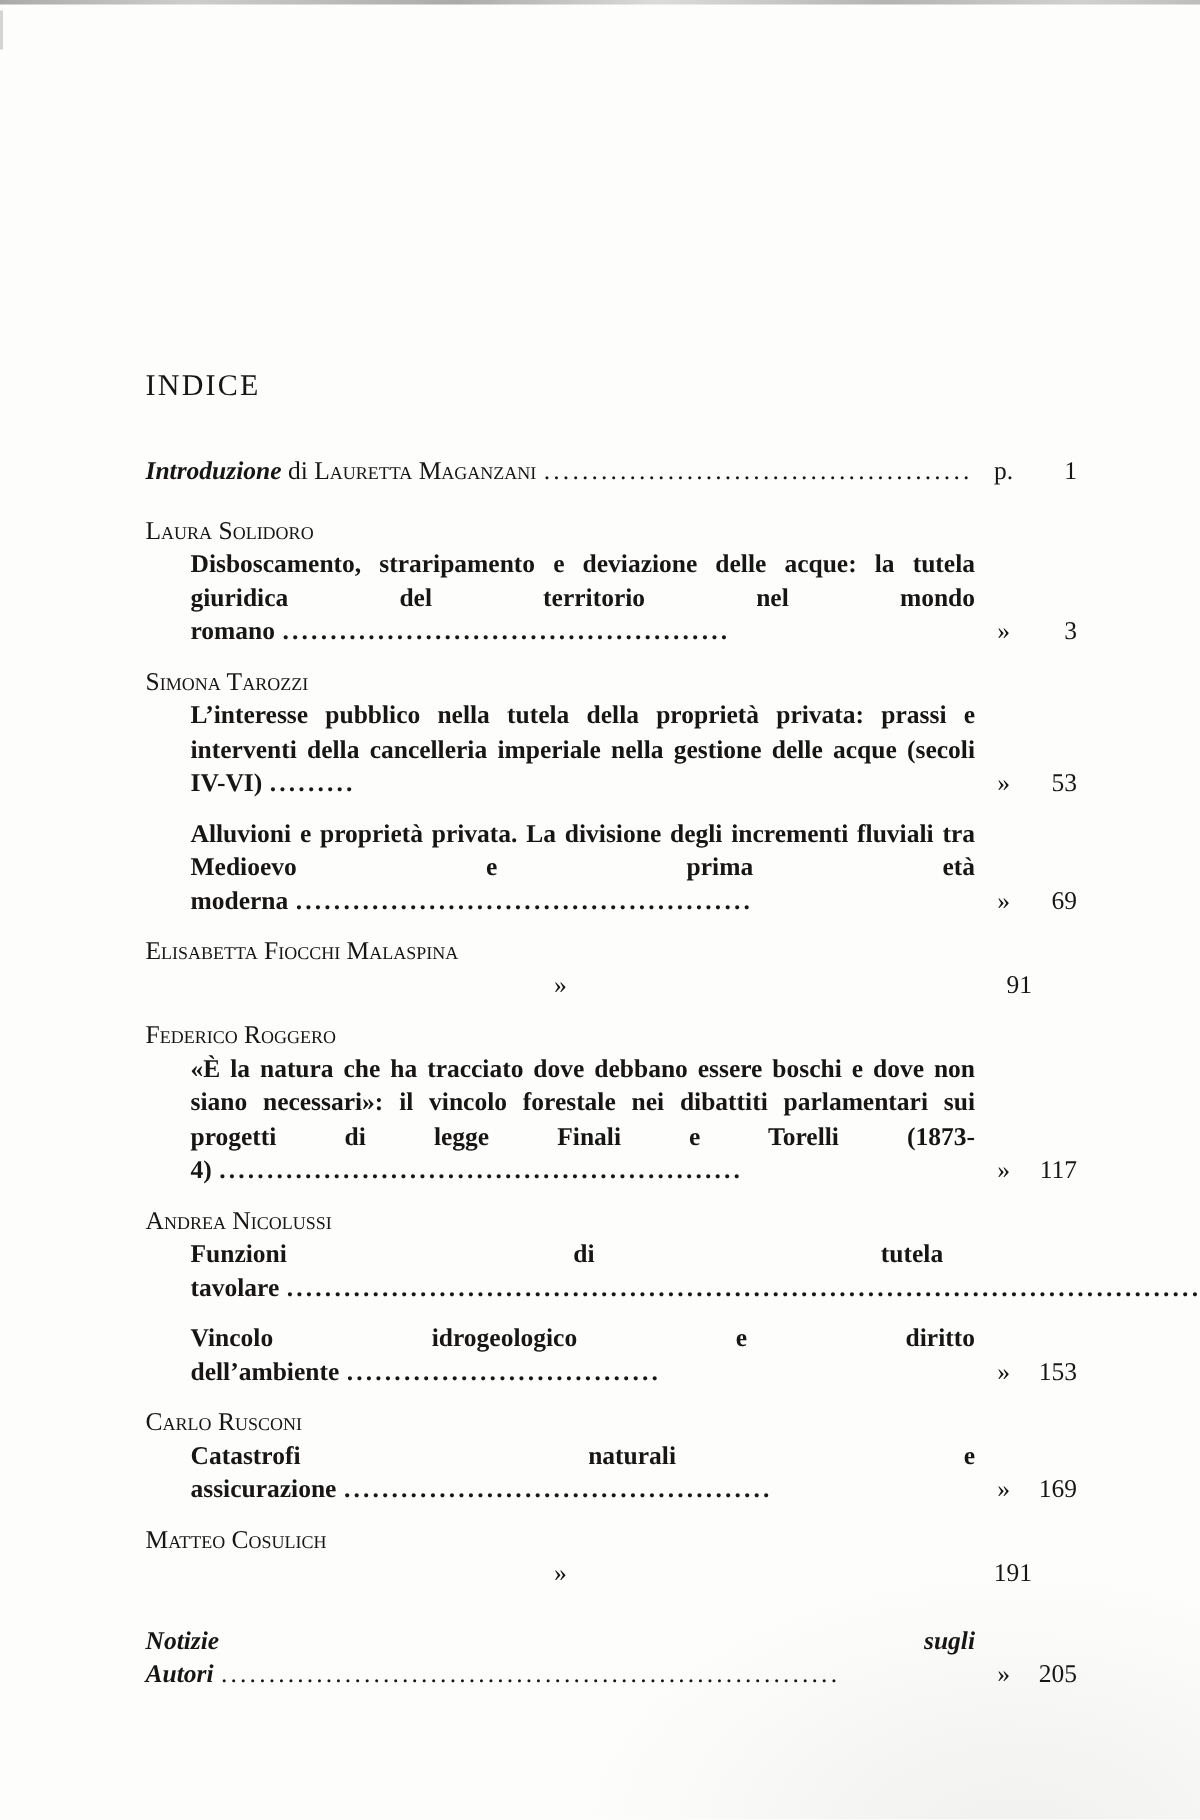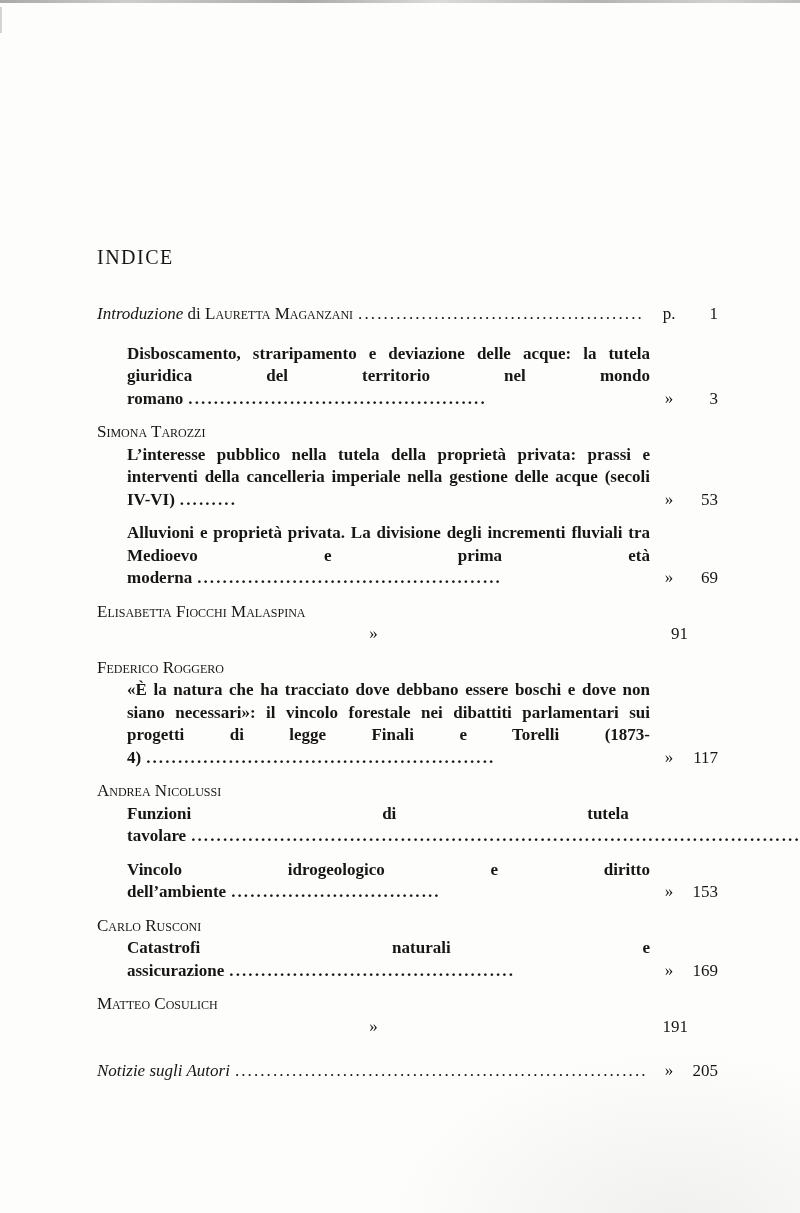--- a/index.html
+++ b/index.html
@@ -48,21 +48,21 @@
   .leadered {
     font-size: 17px;
     line-height: 22.5px;
     text-align: justify;
   }
   .dots { letter-spacing: 2.1px; padding-left: 5px; }
   .marker  { font-size: 17px; line-height: 22.5px; text-align: center; }
   .pagenum { font-size: 17px; line-height: 22.5px; text-align: right; }
 
   .intro-row  { margin-top: 34px; }
-  .italic     { font-style: italic; }
+  .italic     { font-style: italic; font-weight: bold; }
   .sc         { font-variant: small-caps; }
 
   .entries    { margin-top: 17px; }
   .entry      { margin-top: 11px; }
   .entry .author {
     font-size: 17px;
     line-height: 22.5px;
     font-variant: small-caps;
   }
   .entry .title { padding-left: 30px; font-weight: bold; }
@@ -82,20 +82,21 @@
 
   <div class="row intro-row">
     <p class="leadered"><span class="italic">Introduzione</span> <span>di</span> <span class="sc">Lauretta Maganzani</span><span class="dots">.............................................</span></p>
     <span class="marker">p.</span>
     <span class="pagenum">1</span>
   </div>
 
   <div class="entries">
 
     <section class="entry">
+      <p class="author">Laura Solidoro</p>
       <div class="row">
         <p class="title leadered"><span>Disboscamento, straripamento e deviazione delle acque: la tutela giuridica del territorio nel mondo romano</span><span class="dots">...............................................</span></p>
         <span class="marker">»</span>
         <span class="pagenum">3</span>
       </div>
     </section>
 
     <section class="entry">
       <p class="author">Simona Tarozzi</p>
       <div class="row">

